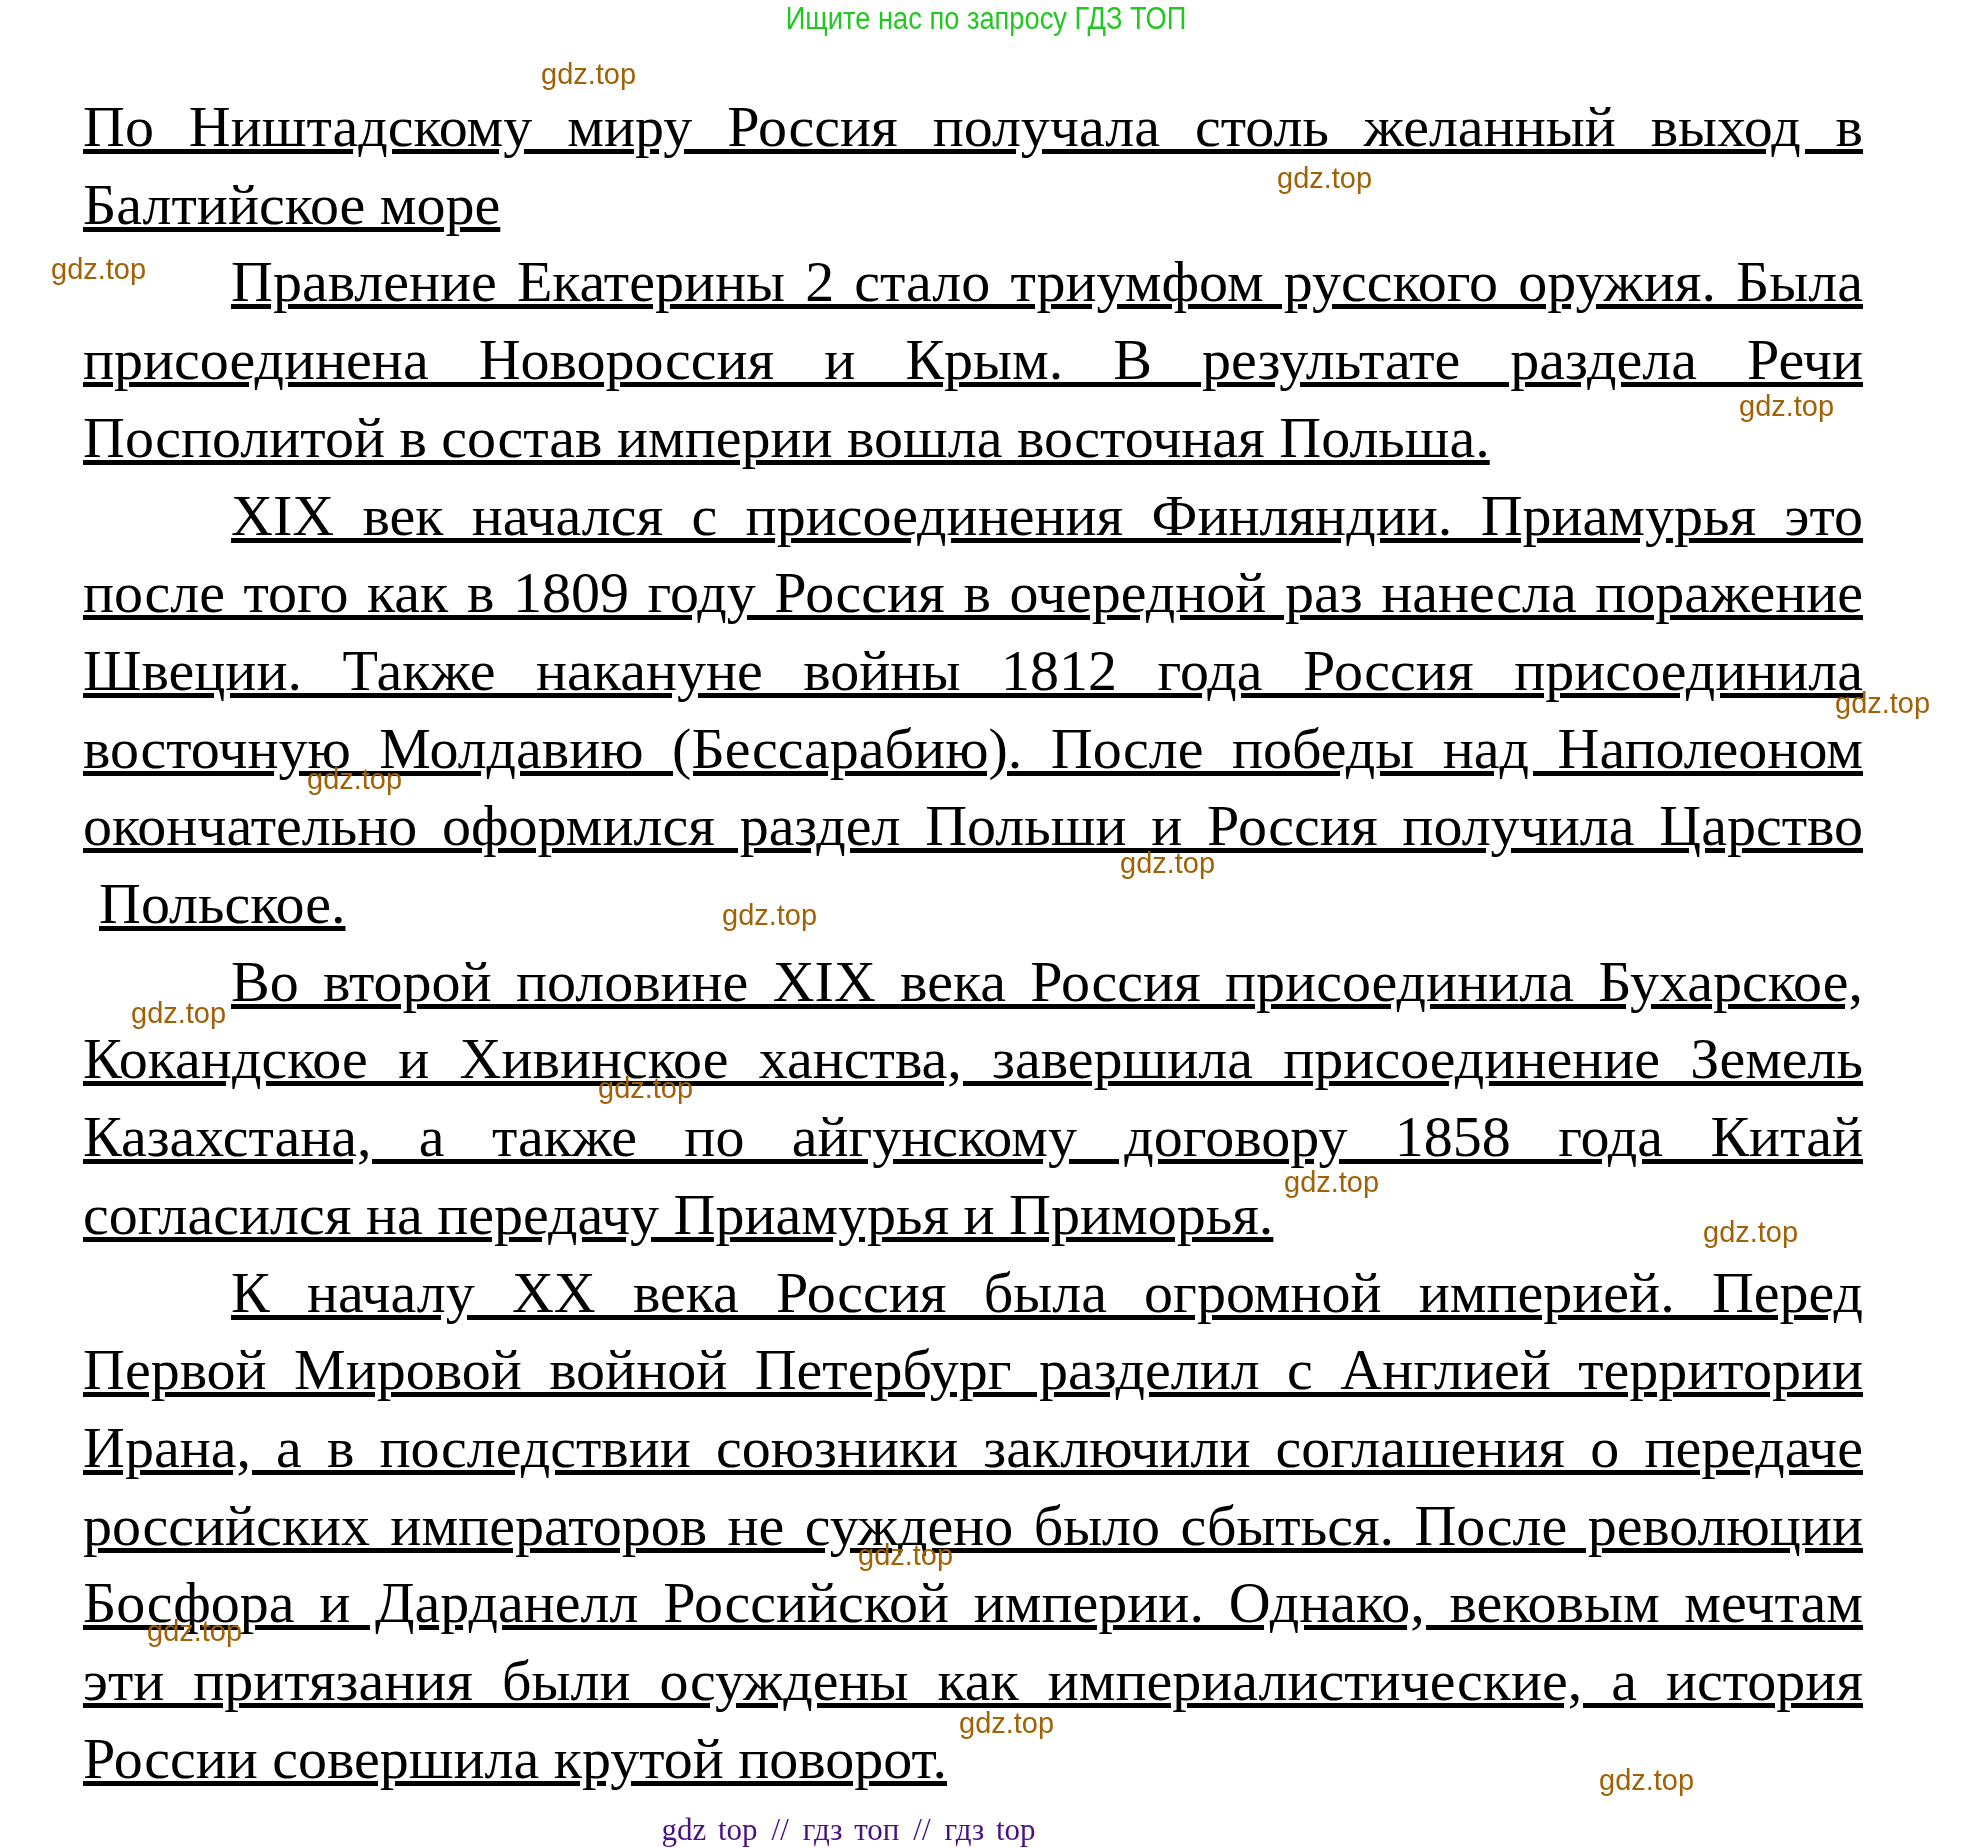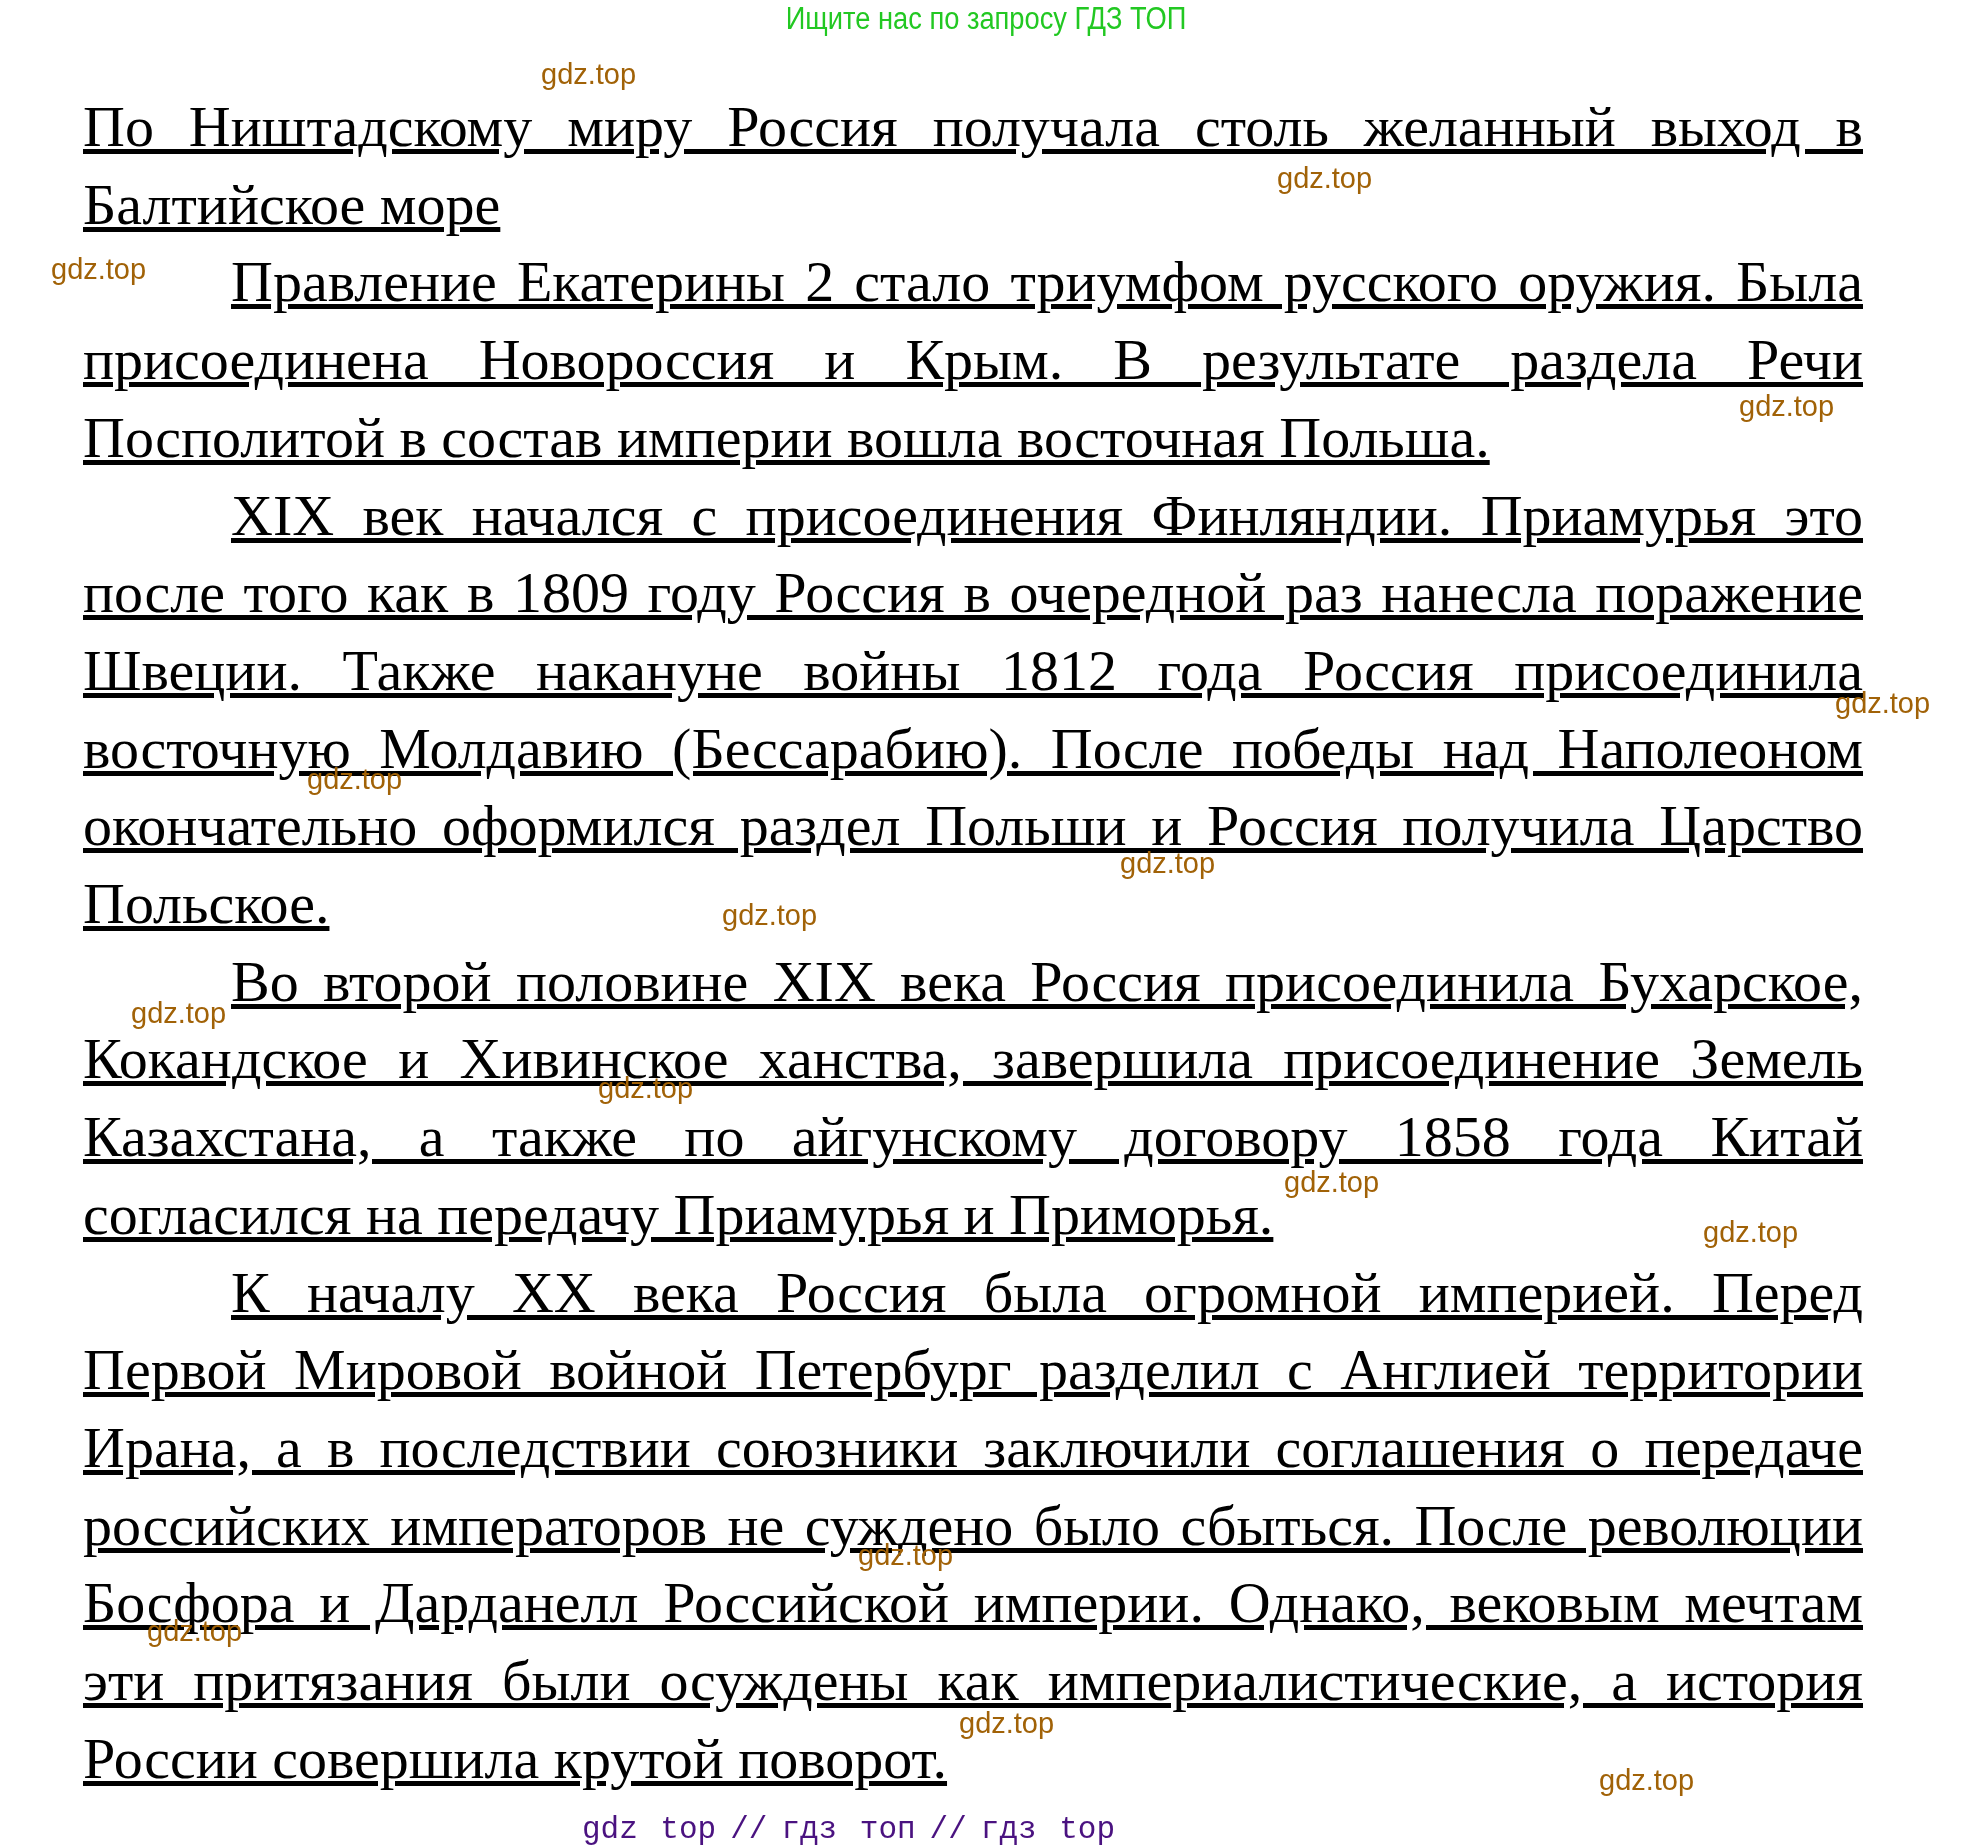--- a/index.html
+++ b/index.html
@@ -17,21 +17,21 @@
   }
   .para { margin: 0; text-align: justify; text-align-last: left; }
   .line { display: block; white-space: nowrap; text-align-last: justify; text-align: justify; }
   .line.last { text-align-last: left; }
   .wm {
     position: absolute; font-family: "Liberation Sans", sans-serif;
     font-size: 29px; line-height: 32px; color: #a16207; white-space: nowrap;
   }
   .footer {
     position: absolute; left: 0; top: 1812px; width: 1697px; text-align: center;
-    font-family: Liberation Mono, monospace; font-size: 31px; line-height: 36px;
+    font-family: Liberation Serif, serif; font-size: 31px; line-height: 36px;
     color: #4a1280; word-spacing: 4px;
   }
   .sep { margin: 0 14px; }
 </style>
 </head>
 <body>
 
 <div class="banner">Ищите нас по запросу ГДЗ ТОП</div>
 
 <div class="content">
@@ -43,21 +43,21 @@
     <span class="line" style="padding-left: 148px; display: block;">Правление Екатерины 2 стало триумфом русского оружия. Была</span>
     <span class="line" style="display: block;">присоединена Новороссия и Крым. В результате раздела Речи</span>
     <span class="line last" style="display: block;">Посполитой в состав империи вошла восточная Польша.</span>
   </p>
   <p class="para">
     <span class="line" style="padding-left: 148px; display: block;">XIX век начался с присоединения Финляндии. Приамурья это</span>
     <span class="line" style="display: block;">после того как в 1809 году Россия в очередной раз нанесла поражение</span>
     <span class="line" style="display: block;">Швеции. Также накануне войны 1812 года Россия присоединила</span>
     <span class="line" style="display: block;">восточную Молдавию (Бессарабию). После победы над Наполеоном</span>
     <span class="line" style="display: block;">окончательно оформился раздел Польши и Россия получила Царство</span>
-    <span class="line last" style="display: block;">Польское.</span>
+    <span class="line last" style="display: block; margin-left: 16px;">Польское.</span>
   </p>
   <p class="para">
     <span class="line" style="padding-left: 148px; display: block;">Во второй половине XIX века Россия присоединила Бухарское,</span>
     <span class="line" style="display: block;">Кокандское и Хивинское ханства, завершила присоединение Земель</span>
     <span class="line" style="display: block;">Казахстана, а также по айгунскому договору 1858 года Китай</span>
     <span class="line last" style="display: block;">согласился на передачу Приамурья и Приморья.</span>
   </p>
   <p class="para">
     <span class="line" style="padding-left: 148px; display: block;">К началу XX века Россия была огромной империей. Перед</span>
     <span class="line" style="display: block;">Первой Мировой войной Петербург разделил с Англией территории</span>

